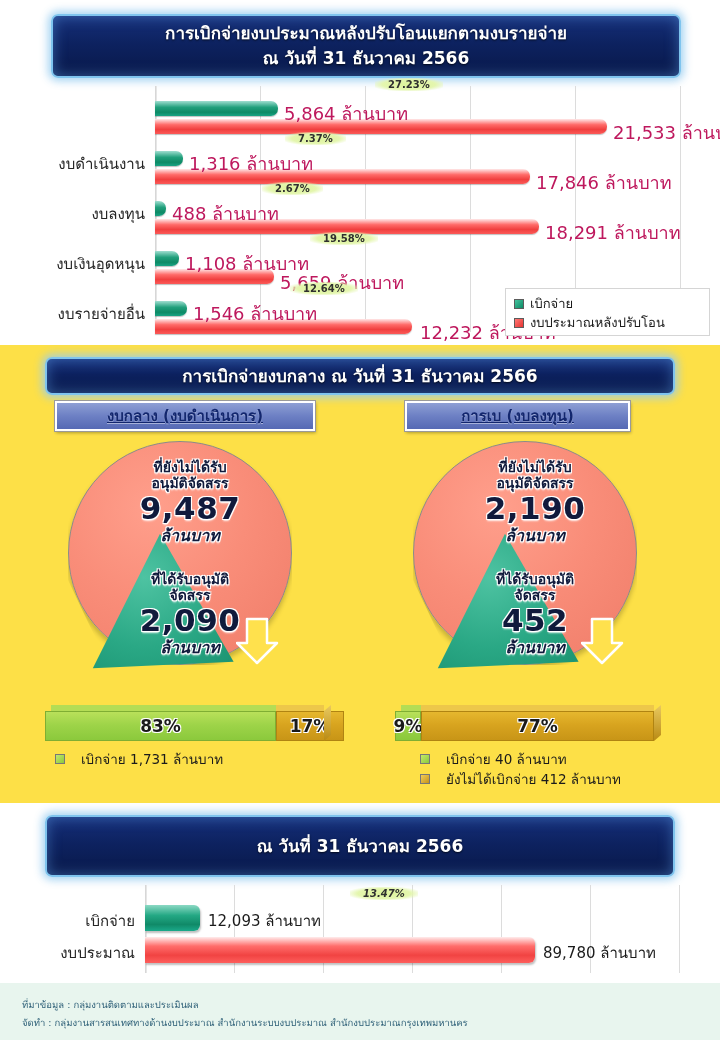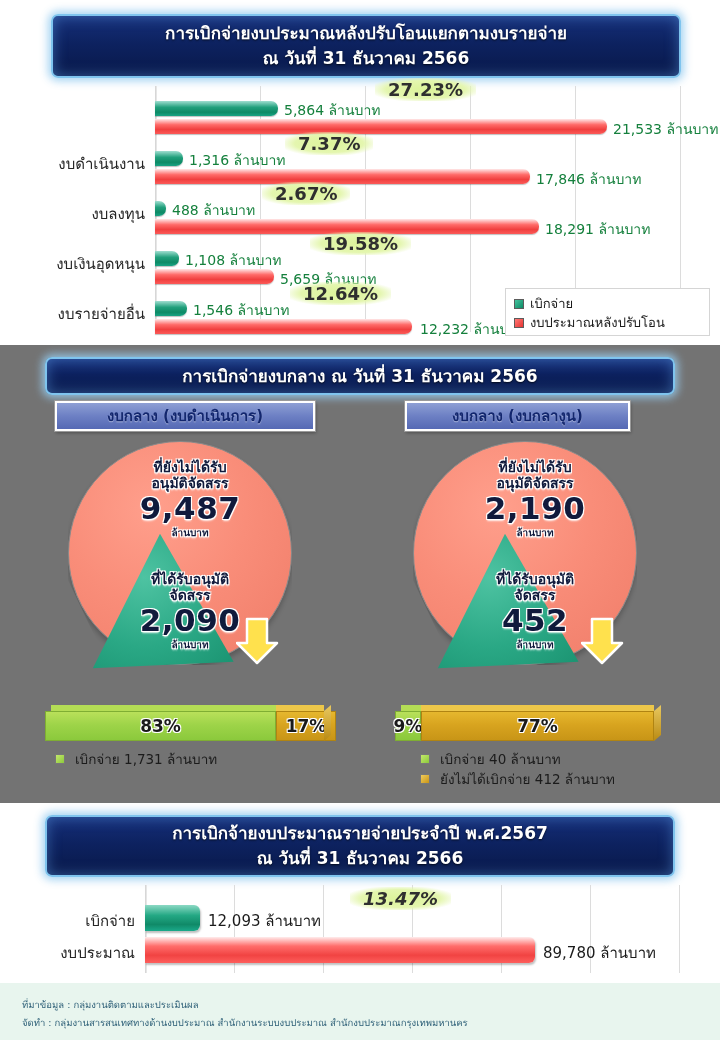--- a/index.html
+++ b/index.html
@@ -7,21 +7,21 @@
     width: 720px; height: 1040px;
     background: #e9e9e9;
     font-family: "DejaVu Sans", "Liberation Sans", sans-serif;
     overflow: hidden;
   }
   .page { position: relative; width: 720px; height: 1040px; }
 
   
   .panel { position: absolute; left: 0; width: 720px; }
   #panel-top    { top: 0;    height: 345px; background: #ffffff; }
-  #panel-mid    { top: 345px; height: 458px; background: #737373; }
+  #panel-mid    { top: 345px; height: 458px; background: #fde047; }
   #panel-bottom { top: 803px; height: 180px; background: #ffffff; }
   #panel-footer { top: 983px; height: 57px; background: #e8f5ee; }
 
   
   .banner {
     position: absolute;
     background: linear-gradient(180deg,#16307a 0%, #0d2260 45%, #09194a 100%);
     border: 2px solid #7fc4ee;
     border-radius: 7px;
     box-shadow: 0 0 9px 3px rgba(150,205,240,.85), inset 0 0 14px rgba(90,150,220,.55);
@@ -53,24 +53,24 @@
   }
   .bar.green {
     background: linear-gradient(180deg,#9fded0 0%, #21a07c 42%, #0e8a66 75%, #18a383 100%);
     box-shadow: 0 1px 1px rgba(0,0,0,.25);
   }
   .bar.red {
     background: linear-gradient(180deg,#ffe8e8 0%, #ff6a68 38%, #f0403f 70%, #fb5a58 100%);
     box-shadow: 0 1px 1px rgba(0,0,0,.25);
   }
   .bar-value {
-    position: absolute; font-size: 14px; color: #15803d; white-space: nowrap;
+    position: absolute; font-size: 18px; color: #be185d; white-space: nowrap;
   }
   .pct-badge {
-    position: absolute; font-size: 18px; font-weight: bold; color: #2f2f2f;
+    position: absolute; font-size: 10px; font-weight: bold; color: #2f2f2f;
     background: radial-gradient(ellipse at center, #dcf39a 0%, #e4f6af 55%, rgba(236,249,205,0) 80%);
     padding: 1px 13px; border-radius: 4px; white-space: nowrap;
   }
   .pct-badge.italic { font-style: italic; }
 
   
   #legend1 {
     position: absolute; left: 505px; top: 288px; width: 205px; height: 48px;
     border: 1px solid #d5d5d5; background: #ffffff;
     padding: 5px 8px;
@@ -85,20 +85,21 @@
   .sub-title {
     position: absolute; top: 56px; height: 30px;
     background: linear-gradient(180deg,#8e9fd4 0%, #6d80c4 50%, #5569b4 100%);
     border: 2px solid #ffffff;
     outline: 1px solid #9a9a9a;
     box-shadow: 1px 2px 3px rgba(0,0,0,.3);
     display: flex; align-items: center; justify-content: center;
     font-size: 15px; font-weight: bold; color: #12266e;
     text-shadow: 0 1px 1px rgba(255,255,255,.45);
     white-space: nowrap;
+    text-decoration: underline;
   }
   #sub-left  { left: 55px;  width: 260px; }
   #sub-right { left: 405px; width: 225px; }
 
   .pie-wrap { position: absolute; top: 96px; width: 300px; height: 246px; }
   #pie-left  { left: 40px; }
   #pie-right { left: 385px; }
 
   .pie-big {
     position: absolute; left: 28px; top: 0; width: 224px; height: 224px;
@@ -117,21 +118,21 @@
   }
   .pie-text {
     position: absolute; width: 100%; text-align: center;
     color: #101a3c; font-weight: bold;
     text-shadow: -1px -1px 0 #fff, 1px -1px 0 #fff, -1px 1px 0 #fff, 1px 1px 0 #fff,
                   0 2px 2px rgba(255,255,255,.9);
     white-space: nowrap; line-height: 1.15;
   }
   .pt-label { font-size: 14px; }
   .pt-num   { font-size: 31px; letter-spacing: .5px; }
-  .pt-unit  { font-size: 10px; }
+  .pt-unit  { font-size: 16px; font-style: italic; }
 
   .pie-top-text   { left: 0; top: 18px; }
   .pie-slice-text { left: 0; top: 130px; }
 
   .arrow-cb { position: absolute; left: 196px; top: 176px; width: 44px; height: 48px; }
 
   
   .bar3d { position: absolute; top: 360px; height: 36px; }
   #bar3d-left  { left: 45px;  width: 285px; }
   #bar3d-right { left: 395px; width: 265px; }
@@ -155,21 +156,21 @@
   .tf.green { background: #b4dd55; }
   .tf.gold  { background: #edc74a; }
   .bar3d .side-face {
     position: absolute; top: 0; width: 7px; height: 36px;
     background: linear-gradient(180deg,#e9c960,#b98a13);
     clip-path: polygon(0 6px, 100% 0, 100% 30px, 0 100%);
   }
   .bar3d-legend { position: absolute; top: 404px; }
   #legend3d-left  { left: 55px; }
   #legend3d-right { left: 420px; }
-  .b3-row { display: flex; align-items: center; gap: 10px; height: 20px; }
+  .b3-row { display: flex; align-items: center; gap: 16px; height: 20px; }
   .b3-sw { width: 10px; height: 10px; flex: 0 0 10px; border: 1px solid #777; }
   .b3-sw.green { background: linear-gradient(135deg,#c4e86b,#8cc93c); }
   .b3-sw.gold  { background: linear-gradient(135deg,#f0cc5c,#c89517); }
   .b3-text { font-size: 13.5px; color: #1b1b1b; white-space: nowrap; }
 
   
   #chart3 { position: absolute; left: 0; top: 82px; width: 720px; height: 88px; }
   .plot3 { position: absolute; left: 145px; top: 0; width: 535px; height: 88px; }
   .c3-row { position: absolute; left: 0; width: 720px; height: 34px; }
   .c3-label {
@@ -272,21 +273,21 @@
     </div>
   </div>
 
   <div class="panel" id="panel-mid">
 
     <div class="banner" id="banner-mid">
       <div class="line">การเบิกจ่ายงบกลาง  ณ วันที่ 31  ธันวาคม 2566</div>
     </div>
 
     <div class="sub-title" id="sub-left">งบกลาง (งบดำเนินการ)</div>
-    <div class="sub-title" id="sub-right">งบกลาง (งบกลางุน)</div>
+    <div class="sub-title" id="sub-right">การเบ (งบลงทุน)</div>
 
     <div class="pie-wrap" id="pie-left">
       <div class="pie-big"></div>
       <div class="pie-slice"></div>
 
       <div class="pie-text pie-top-text">
         <div class="pt-label">ที่ยังไม่ได้รับ</div>
         <div class="pt-label">อนุมัติจัดสรร</div>
         <div class="pt-num">9,487</div>
         <div class="pt-unit">ล้านบาท</div>
@@ -324,21 +325,21 @@
 
       <svg class="arrow-cb" viewBox="0 0 44 48">
         <path d="M11 2 L31 2 L31 26 L41 26 L21 46 L1 26 L11 26 Z" fill="#ffe14d" stroke="#ffffff" stroke-width="2.5" stroke-linejoin="round"></path>
       </svg>
     </div>
 
     <div class="bar3d" id="bar3d-left">
       <div class="top-face tf green" style="left:6px; width:225px"></div>
       <div class="top-face tf gold" style="left:231px; width:48px"></div>
       <div class="seg green" style="left:0; width:231px">83%</div>
-      <div class="seg gold" style="left:231px; width:60px">17%</div>
+      <div class="seg gold" style="left:231px; width:68px">17%</div>
       <div class="side-face" style="left:279px"></div>
     </div>
     <div class="bar3d-legend" id="legend3d-left">
       <div class="b3-row">
         <span class="b3-sw green"></span>
         <span class="b3-text">เบิกจ่าย 1,731 ล้านบาท</span>
       </div>
     </div>
 
     <div class="bar3d" id="bar3d-right">
@@ -356,21 +357,20 @@
       <div class="b3-row">
         <span class="b3-sw gold"></span>
         <span class="b3-text">ยังไม่ได้เบิกจ่าย 412 ล้านบาท</span>
       </div>
     </div>
   </div>
 
   <div class="panel" id="panel-bottom">
 
     <div class="banner" id="banner-bottom">
-      <div class="line">การเบิกจ้ายงบประมาณรายจ่ายประจำปี  พ.ศ.2567</div>
       <div class="line">ณ วันที่ 31  ธันวาคม 2566</div>
     </div>
 
     <div id="chart3">
       <div class="plot3">
         <div class="axis-line" style="height:88px"></div>
         <div class="gridline" style="left:89px;  height:88px"></div>
         <div class="gridline" style="left:178px; height:88px"></div>
         <div class="gridline" style="left:267px; height:88px"></div>
         <div class="gridline" style="left:356px; height:88px"></div>

